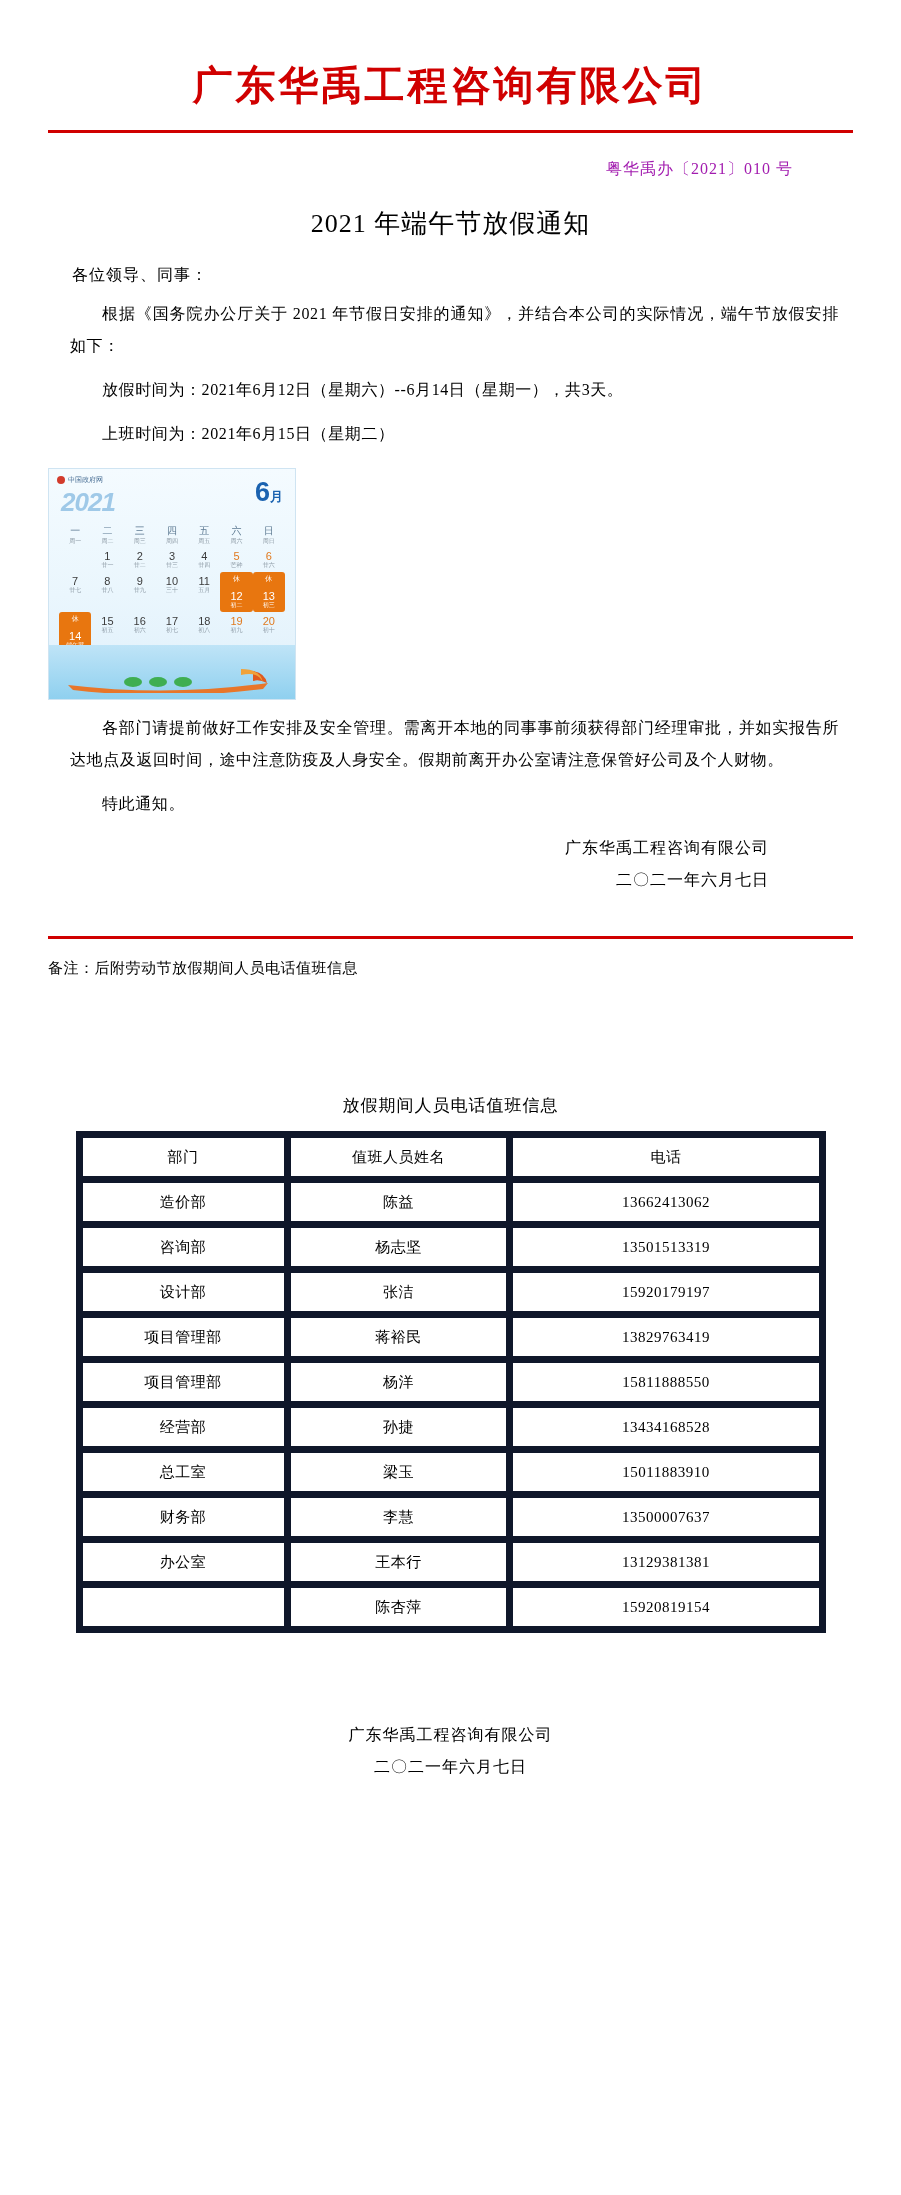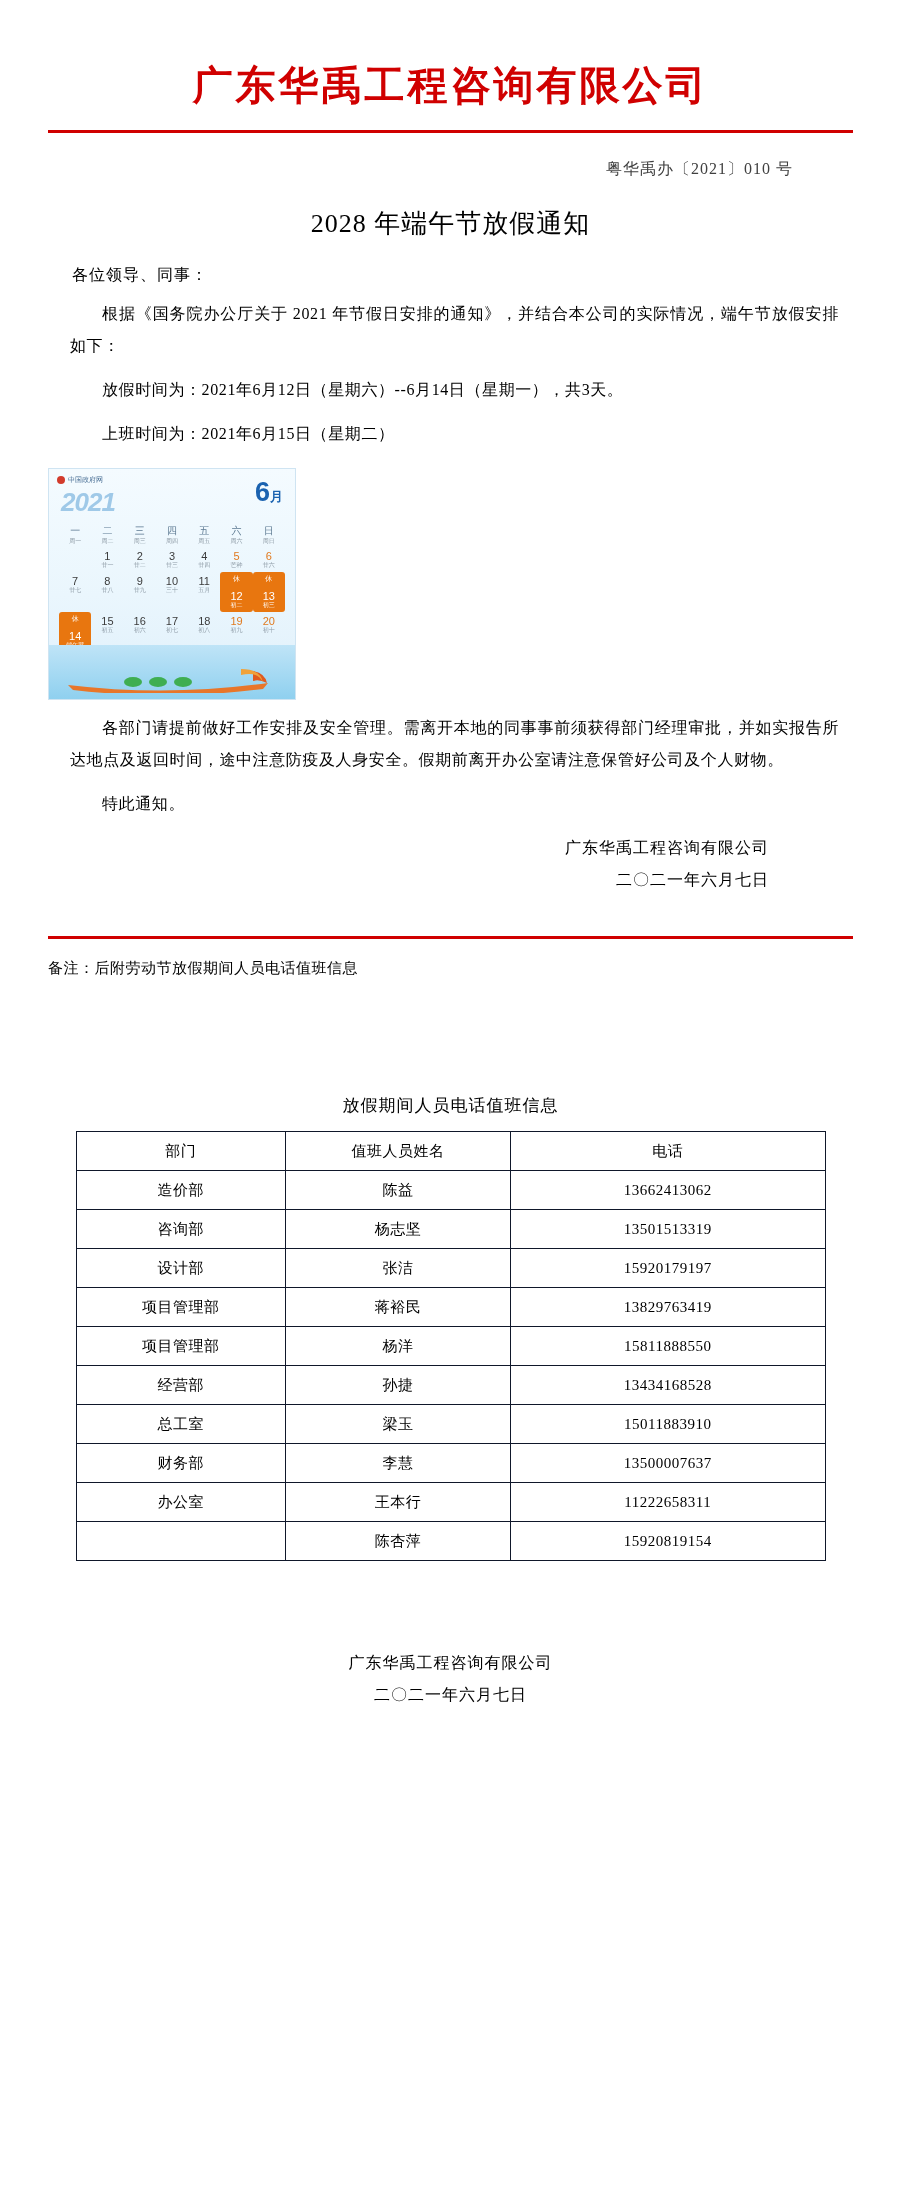--- a/index.html
+++ b/index.html
@@ -36,21 +36,21 @@
   .red-rule {
     border: none;
     border-top: 3px solid #d00000;
     margin: 18px 0 0 0;
   }
   .doc-number {
     text-align: right;
     font-size: 16px;
     margin-top: 26px;
     padding-right: 60px;
-    color: #404040;
+    color: #a21caf;
     letter-spacing: 1px;
   }
   .doc-title {
     text-align: center;
     font-size: 26px;
     margin-top: 26px;
     letter-spacing: 1px;
     color: #000;
   }
   
@@ -199,21 +199,21 @@
     font-size: 17px;
     margin-top: 116px;
     letter-spacing: 1px;
   }
   table.duty {
     border-collapse: collapse;
     margin: 14px auto 0 auto;
     width: 750px;
   }
   table.duty td, table.duty th {
-    border: 1px solid #0f172a;
+    border: 7px solid #0f172a;
     height: 36px;
     text-align: center;
     font-size: 15px;
     font-weight: normal;
     letter-spacing: 0.5px;
   }
   table.duty col.c1 { width: 28%; }
   table.duty col.c2 { width: 30%; }
   table.duty col.c3 { width: 42%; }
   .footer-sign {
@@ -231,21 +231,21 @@
 
 <div class="page">
 
   <div class="doc-header">
     <div class="company-title">广东华禹工程咨询有限公司</div>
     <hr class="red-rule">
   </div>
 
   <div class="doc-number">粤华禹办〔2021〕010 号</div>
 
-  <div class="doc-title">2028 年端午节放假通知</div>
+  <div class="doc-title">2021 年端午节放假通知</div>
 
   <div class="salutation">各位领导、同事：</div>
 
   <p class="para">根据《国务院办公厅关于 2021 年节假日安排的通知》，并结合本公司的实际情况，端午节放假安排如下：</p>
   <p class="para">放假时间为：2021年6月12日（星期六）--6月14日（星期一），共3天。</p>
   <p class="para">上班时间为：2021年6月15日（星期二）</p>
 
   <div class="calendar-wrap">
     <div class="calendar">
       <div class="cal-gov">
@@ -390,21 +390,21 @@
           <td>15011883910</td>
         </tr>
         <tr>
           <td>财务部</td>
           <td>李慧</td>
           <td>13500007637</td>
         </tr>
         <tr>
           <td>办公室</td>
           <td>王本行</td>
-          <td>11222658311</td>
+          <td>13129381381</td>
         </tr>
         <tr>
           <td></td>
           <td>陈杏萍</td>
           <td>15920819154</td>
         </tr>
       </tbody>
   </table>
 
   <div class="footer-sign">

